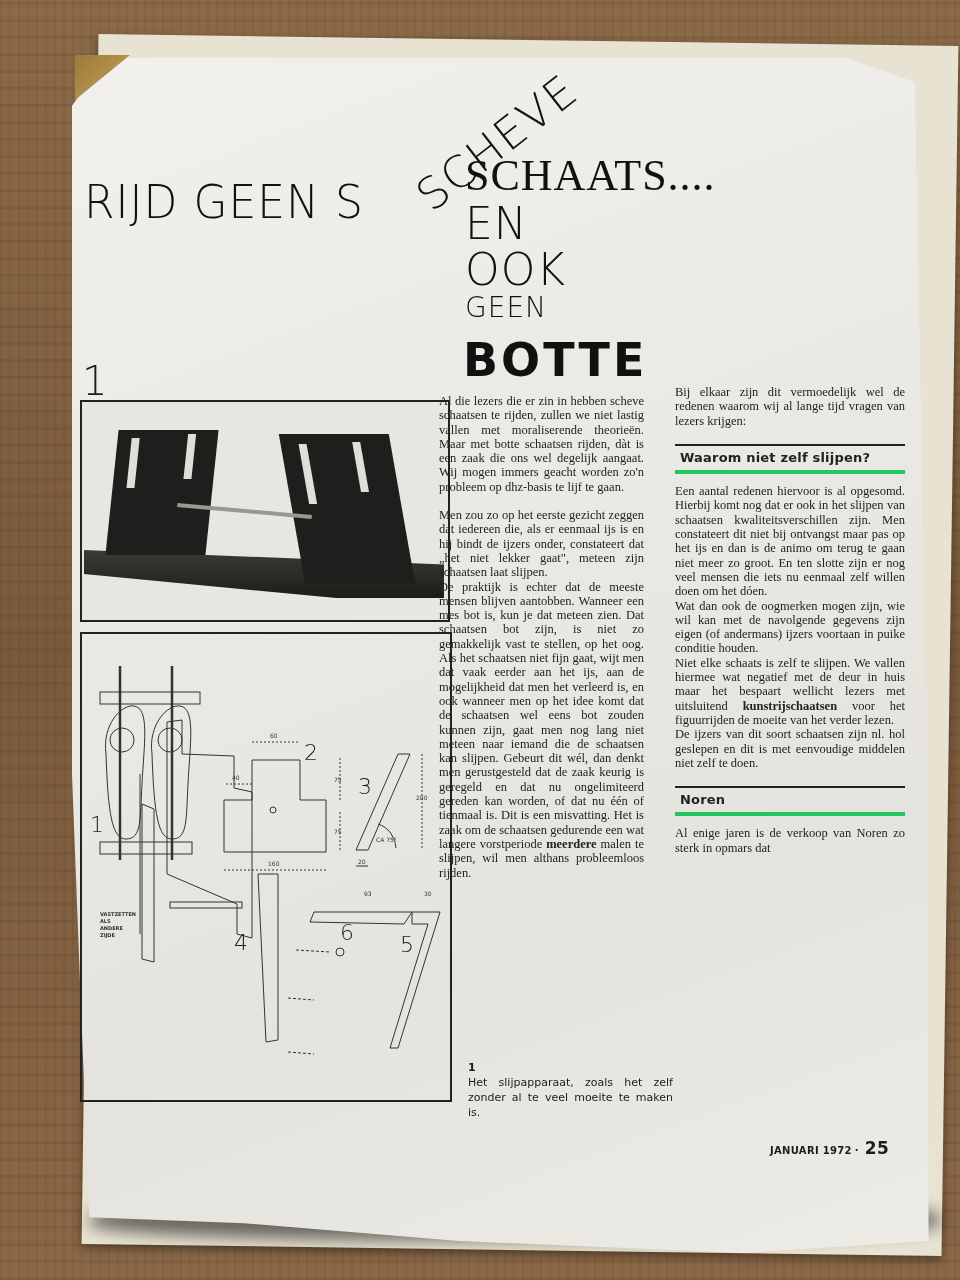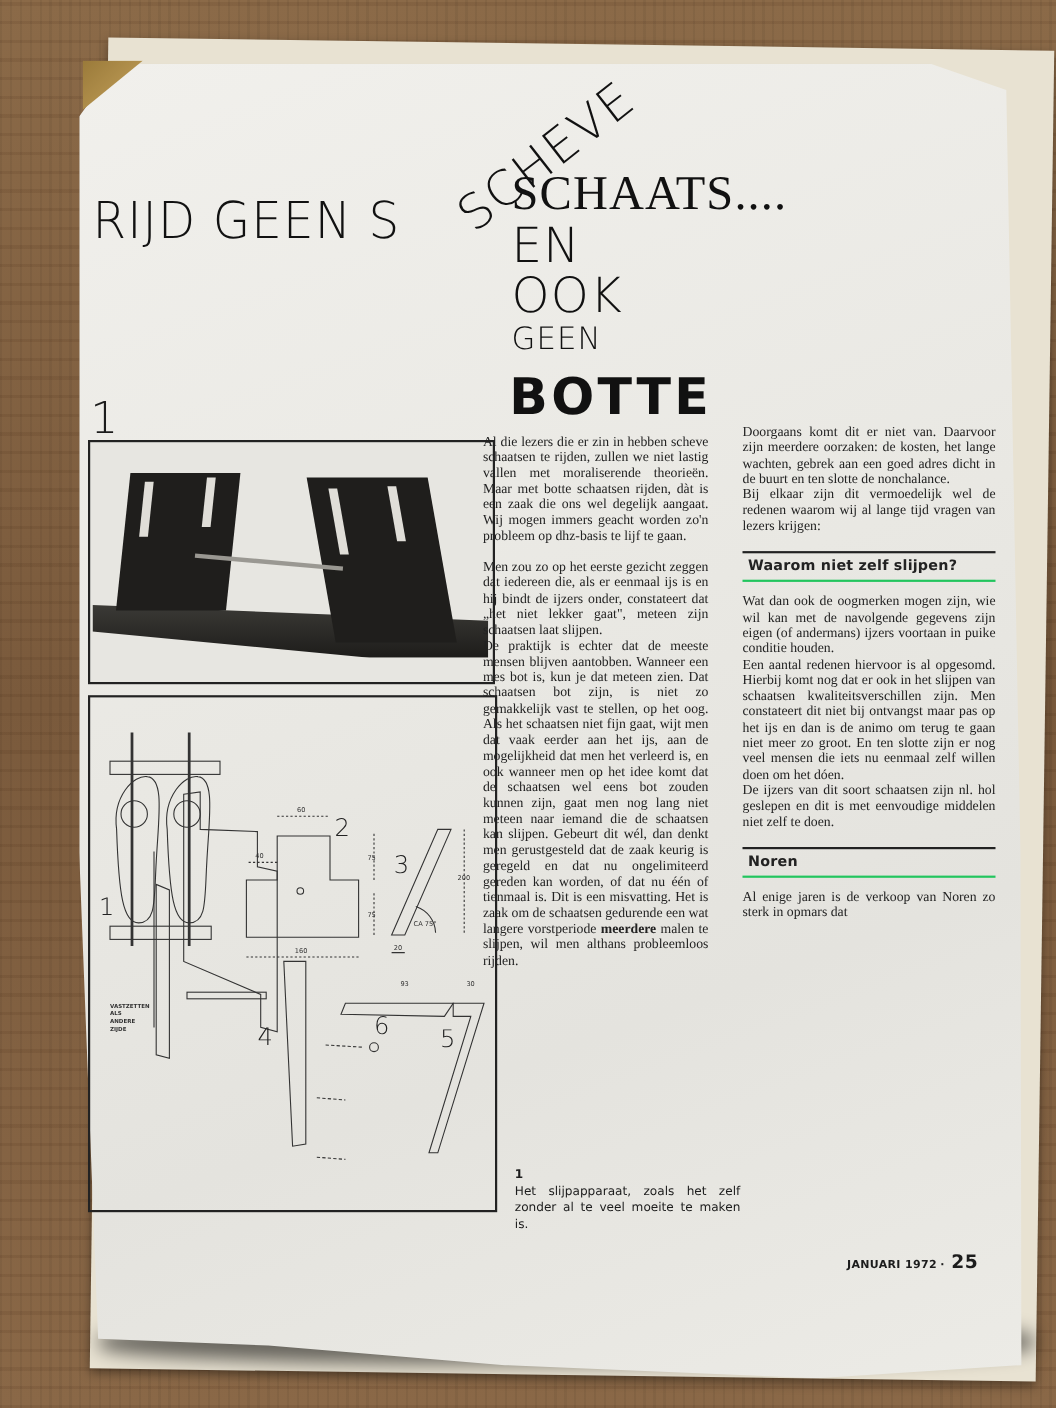--- a/index.html
+++ b/index.html
@@ -76,21 +76,21 @@
     .dim { font-family: "DejaVu Sans", sans-serif; font-size: 6px; fill: #333; }
     .side-note { font-family: "DejaVu Sans", sans-serif; font-size: 5px; font-weight: bold; fill: #333; }
 
     
     .col { position: absolute; font-size: 12.5px; line-height: 14.3px; text-align: justify; color: #222; }
     .col p { margin-bottom: 0; }
     .col-1 { left: 439px; top: 394px; width: 205px; }
     .col-2 { left: 675px; top: 385px; width: 230px; }
     .section-head {
       font-family: "DejaVu Sans", sans-serif; font-weight: bold; font-size: 13px;
-      border-top: 2px solid #222; border-bottom: 2px solid #22c55e;
+      border-top: 2px solid #222; border-bottom: 4px solid #22c55e;
       padding: 5px 0 5px 5px; margin: 16px 0 10px 0; letter-spacing: 0.2px;
     }
     .bold { font-weight: bold; }
     .gap { height: 14px; }
 
     .caption {
       position: absolute; left: 468px; top: 1060px; width: 205px;
       font-family: "DejaVu Sans", sans-serif; font-size: 11px; line-height: 15px; text-align: justify;
     }
     .caption .cap-num { font-weight: bold; }
@@ -208,27 +208,29 @@
     <span>De praktijk is echter dat de meeste mensen blijven aantobben. Wanneer een mes bot is, kun je dat meteen zien. Dat schaatsen bot zijn, is niet zo gemakkelijk vast te stellen, op het oog. Als het schaatsen niet fijn gaat, wijt men dat vaak eerder aan het ijs, aan de mogelijkheid dat men het verleerd is, en ook wanneer men op het idee komt dat de schaatsen wel eens bot zouden kunnen zijn, gaat men nog lang niet meteen naar iemand die de schaatsen kan slijpen. Gebeurt dit wél, dan denkt men gerustgesteld dat de zaak keurig is geregeld en dat nu ongelimiteerd gereden kan worden, of dat nu één of tienmaal is. Dit is een misvatting. Het is zaak om de schaatsen gedurende een wat langere vorstperiode </span><span class="bold">meerdere</span><span> malen te slijpen, wil men althans probleemloos rijden.</span>
   </p>
 </div>
 
 <div class="caption">
   <div class="cap-num">1</div>
   <div class="cap-text">Het slijpapparaat, zoals het zelf zonder al te veel moeite te maken is.</div>
 </div>
 
 <div class="col col-2">
-  <p>Doorgaans komt dit er niet van. Daarvoor zijn meerdere oorzaken: de kosten, het lange wachten, gebrek aan een goed adres dicht in de buurt en ten slotte de nonchalance.</p>
   <p>Bij elkaar zijn dit vermoedelijk wel de redenen waarom wij al lange tijd vragen van lezers krijgen:</p>
 
   <div class="section-head">Waarom niet zelf slijpen?</div>
+  <p>Een aantal redenen hiervoor is al opgesomd. Hierbij komt nog dat er ook in het slijpen van schaatsen kwaliteitsverschillen zijn. Men constateert dit niet bij ontvangst maar pas op het ijs en dan is de animo om terug te gaan niet meer zo groot. En ten slotte zijn er nog veel mensen die iets nu eenmaal zelf willen doen om het dóen.</p>
   <p>Wat dan ook de oogmerken mogen zijn, wie wil kan met de navolgende gegevens zijn eigen (of andermans) ijzers voortaan in puike conditie houden.</p>
-  <p>Een aantal redenen hiervoor is al opgesomd. Hierbij komt nog dat er ook in het slijpen van schaatsen kwaliteitsverschillen zijn. Men constateert dit niet bij ontvangst maar pas op het ijs en dan is de animo om terug te gaan niet meer zo groot. En ten slotte zijn er nog veel mensen die iets nu eenmaal zelf willen doen om het dóen.</p>
-
+
+  <p>
+    <span>Niet elke schaats is zelf te slijpen. We vallen hiermee wat negatief met de deur in huis maar het bespaart wellicht lezers met uitsluitend </span><span class="bold">kunstrijschaatsen</span><span> voor het figuurrijden de moeite van het verder lezen.</span>
+  </p>
   <p>De ijzers van dit soort schaatsen zijn nl. hol geslepen en dit is met eenvoudige middelen niet zelf te doen.</p>
 
   <div class="section-head">Noren</div>
   <p>Al enige jaren is de verkoop van Noren zo sterk in opmars dat</p>
 </div>
 
 <div class="footer">
   <span>JANUARI 1972</span><span class="sep">·</span><span class="page-num">25</span>
 </div>
 

